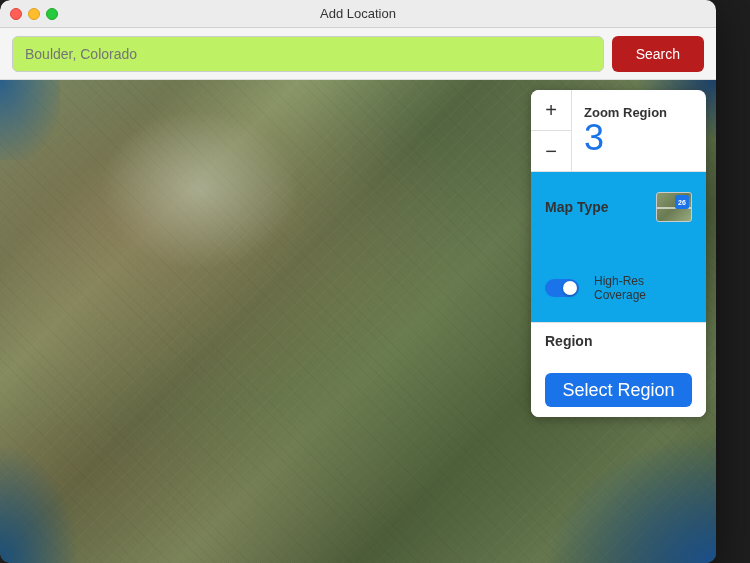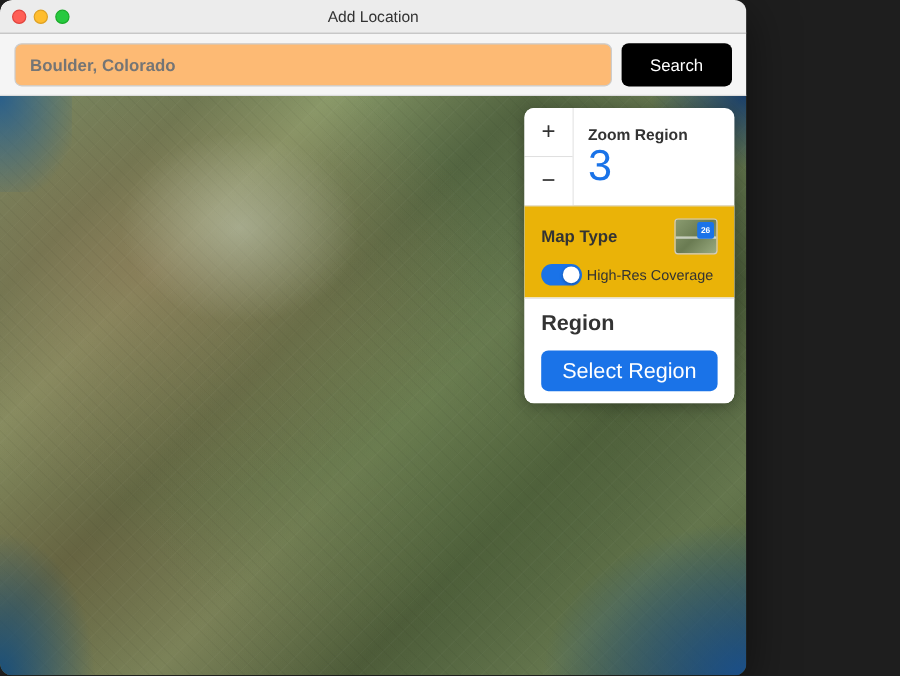--- a/index.html
+++ b/index.html
@@ -7,21 +7,21 @@
     body {
       width: 750px;
       height: 563px;
       overflow: hidden;
       font-family: -apple-system, BlinkMacSystemFont, 'Helvetica Neue', Arial, sans-serif;
       background: #1e1e1e;
       border-radius: 10px;
     }
 
     .window {
-      width: 622px;
+      width: 716px;
       height: 563px;
       border-radius: 10px;
       overflow: hidden;
       position: relative;
       display: flex;
       flex-direction: column;
       box-shadow: 0 10px 40px rgba(0,0,0,0.5);
     }
 
     
@@ -73,29 +73,28 @@
     }
 
     .location-input {
       flex: 1;
       height: 36px;
       border: 1px solid #ccc;
       border-radius: 6px;
       padding: 0 12px;
       font-size: 14px;
       color: #333;
-      background: #fdba74;
+      background: #bef264;
       outline: none;
-      font-weight: bold;
     }
 
     .search-button {
       height: 36px;
       padding: 0 24px;
-      background: #000000;
+      background: #b91c1c;
       color: white;
       border: none;
       border-radius: 6px;
       font-size: 14px;
       font-weight: 500;
       cursor: pointer;
     }
 
     
     .map-container {
@@ -207,22 +206,22 @@
 
     .zoom-value {
       font-size: 36px;
       font-weight: 400;
       color: #1a73e8;
       line-height: 1;
     }
 
     
     .map-type-panel {
-      background: #eab308;
-      padding: 10px 14px;
+      background: #0ea5e9;
+      padding: 20px 14px;
       border-top: 1px solid #e0e0e0;
       display: flex;
       flex-direction: column;
       gap: 8px;
     }
 
     .map-type-header {
       display: flex;
       align-items: center;
       justify-content: space-between;
@@ -261,21 +260,22 @@
       align-items: center;
       justify-content: center;
       font-size: 7px;
       color: white;
       font-weight: bold;
     }
 
     .toggle-row {
       display: flex;
       align-items: center;
-      gap: 4px;
+      gap: 15px;
+      margin-top: 44px;
     }
 
     .toggle {
       width: 34px;
       height: 18px;
       background: #1a73e8;
       border-radius: 9px;
       position: relative;
       cursor: pointer;
       flex-shrink: 0;
@@ -298,24 +298,24 @@
     }
 
     
     .region-panel {
       background: white;
       padding: 10px 14px;
       border-top: 1px solid #e0e0e0;
     }
 
     .region-header {
-      font-size: 18px;
+      font-size: 14px;
       font-weight: 600;
       color: #333;
-      margin-bottom: 12px;
+      margin-bottom: 24px;
     }
 
     .select-region-btn {
       width: 100%;
       height: 34px;
       background: #1a73e8;
       color: white;
       border: none;
       border-radius: 6px;
       font-size: 18px;

